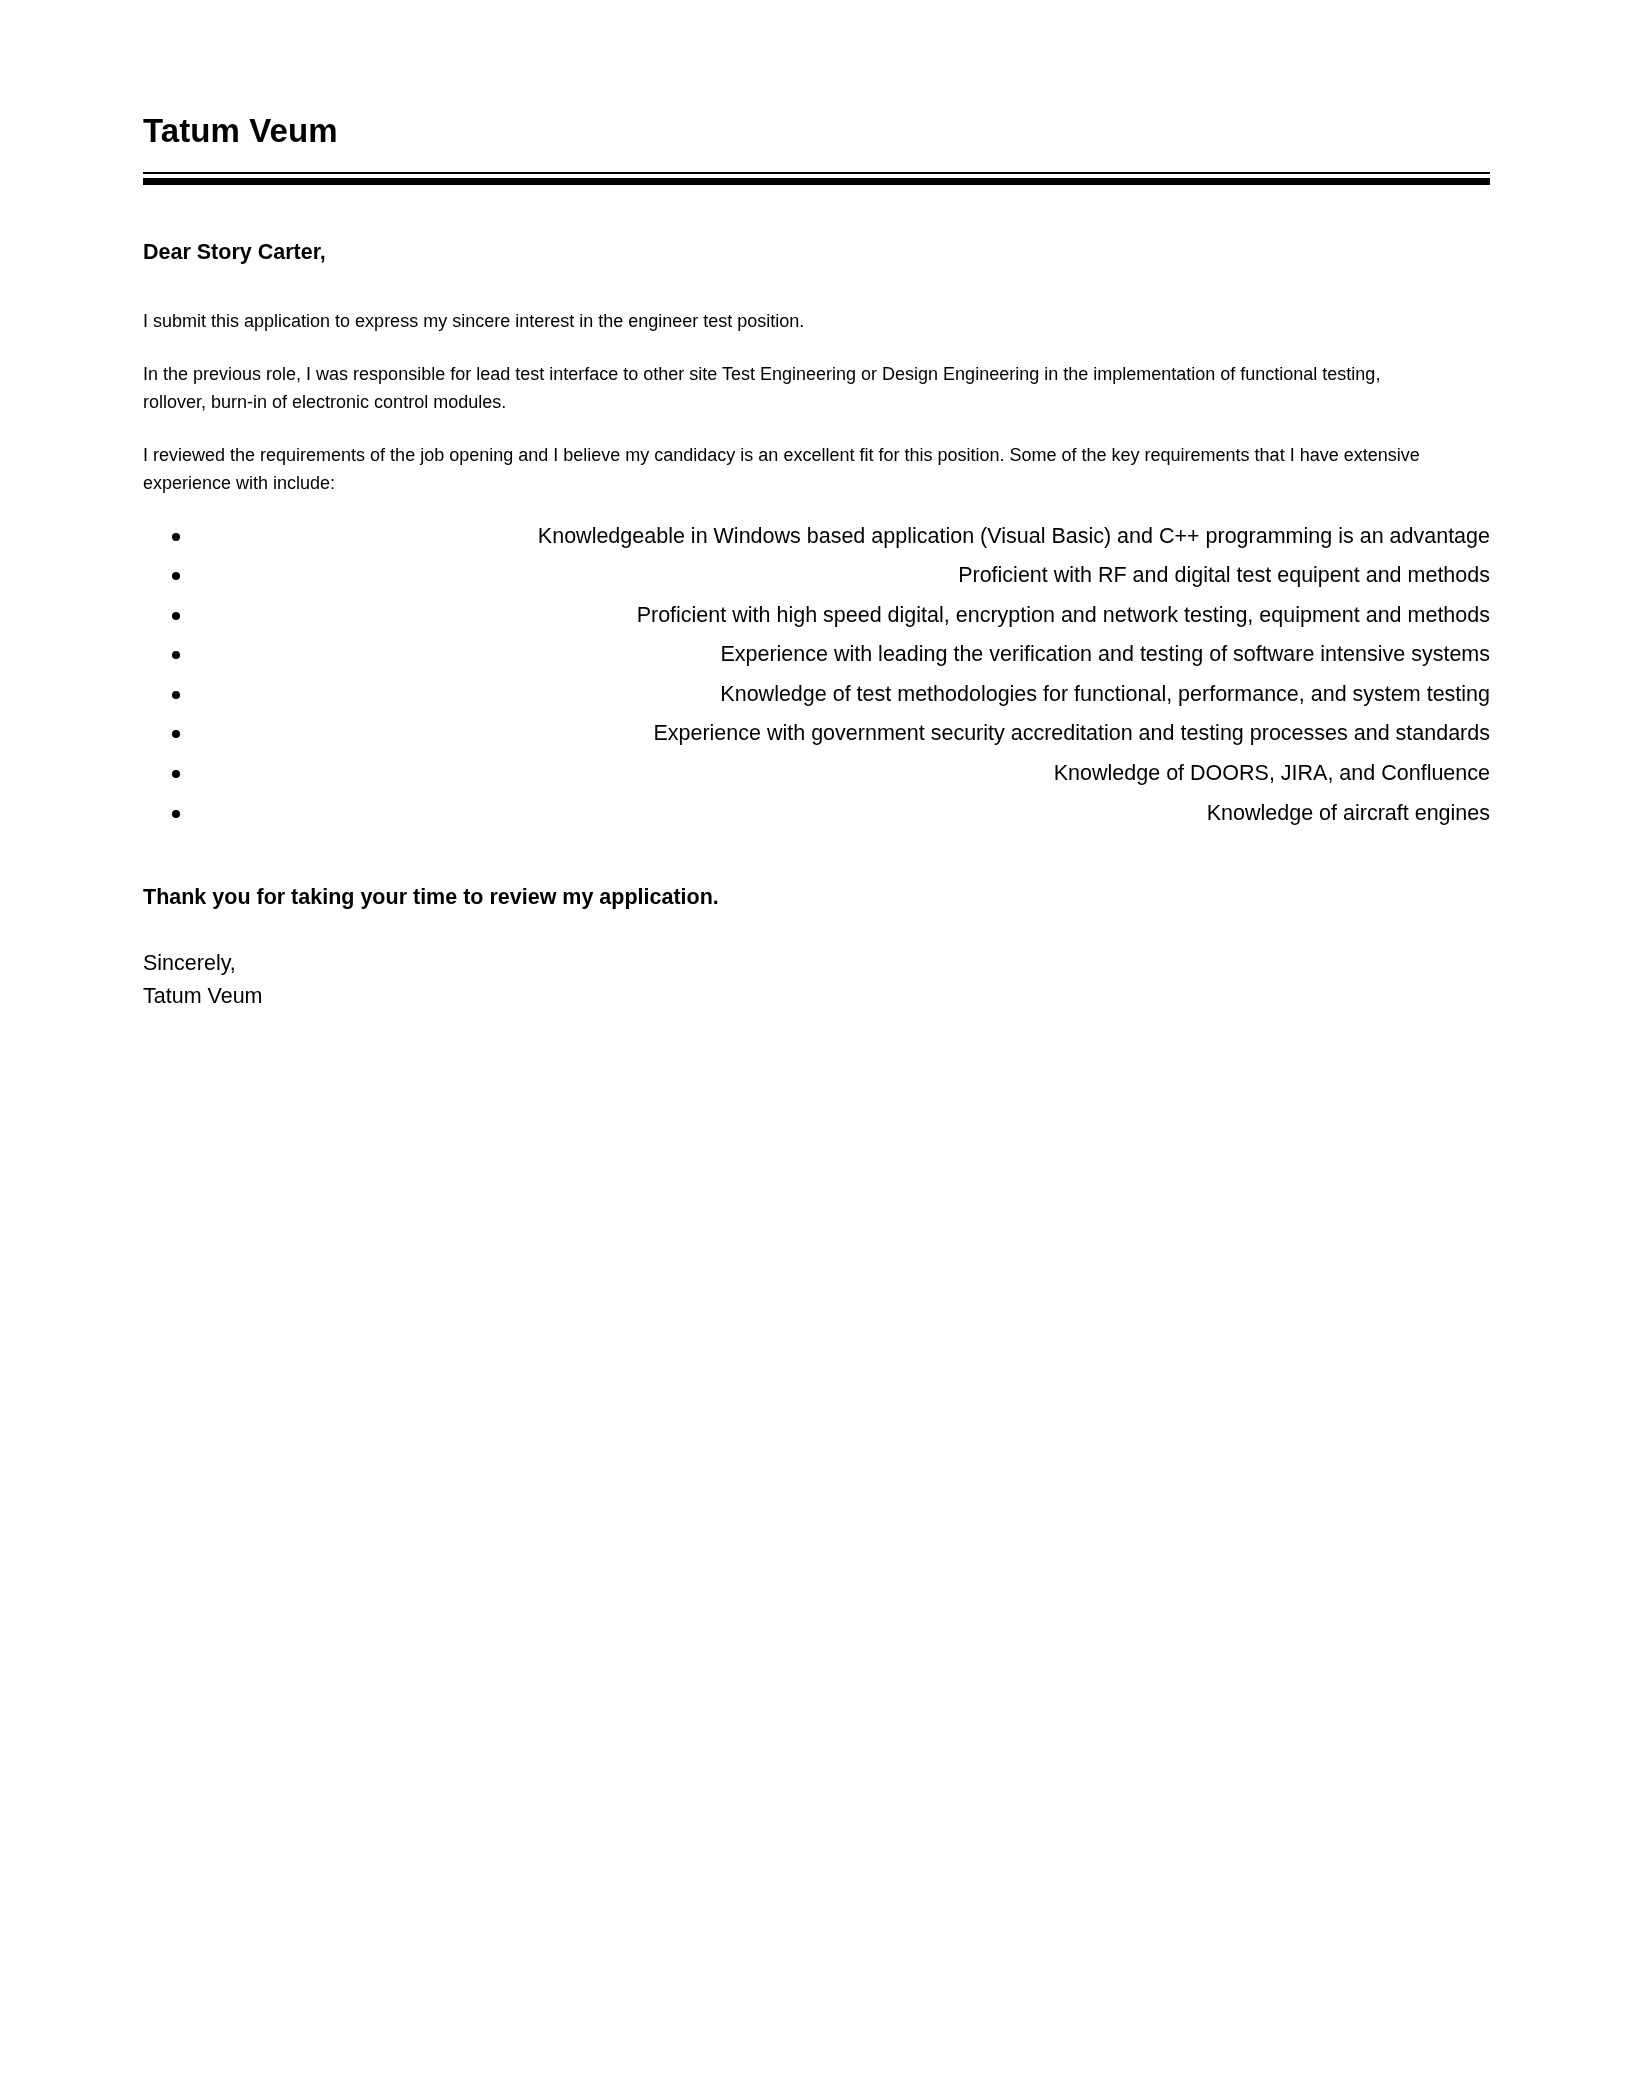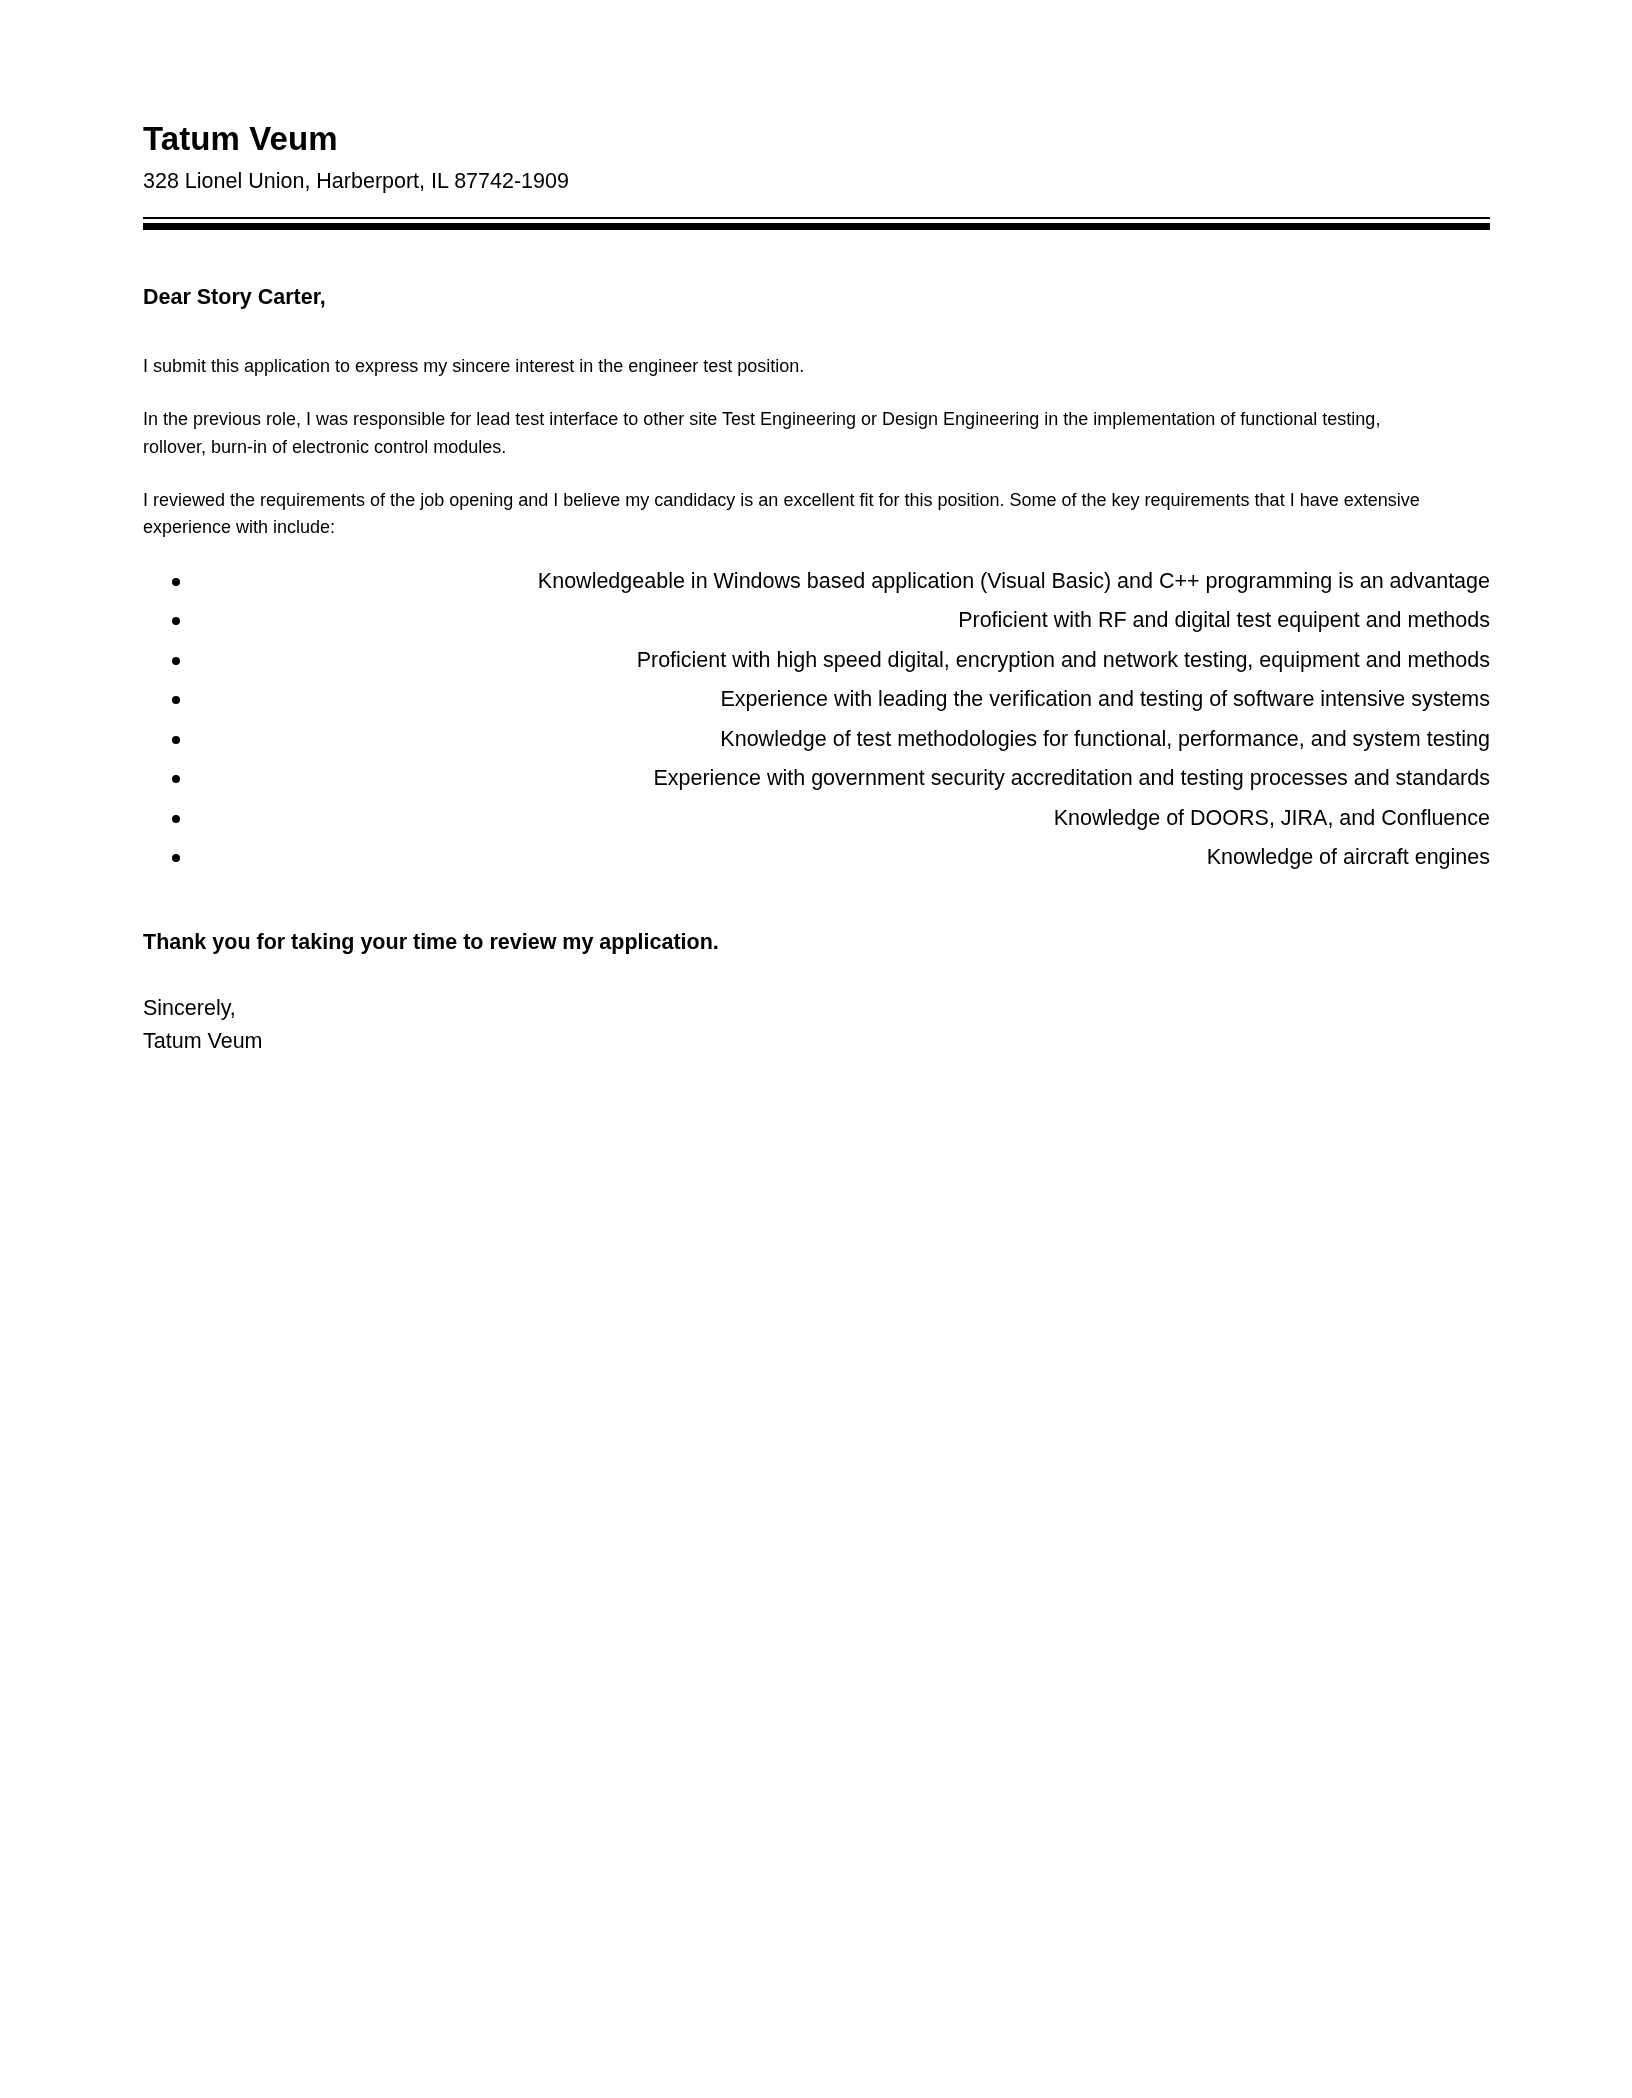--- a/index.html
+++ b/index.html
@@ -15,21 +15,21 @@
     position: relative;
     width: 1632px;
     height: 2098px;
     background: #ffffff;
     box-sizing: border-box;
     overflow: hidden;
   }
   .content {
     position: absolute;
     left: 143px;
-    top: 12px;
+    top: 4px;
     width: 1347px;
   }
 
   
   .letterhead {
     padding-top: 108px;
   }
   .sender-name {
     font-size: 33px;
     font-weight: bold;
@@ -129,21 +129,20 @@
   }
 </style>
 </head>
 <body>
 
 <div class="page">
   <div class="content">
 
     <div class="letterhead">
       <h1 class="sender-name">Tatum Veum</h1>
-      <div class="sender-address">328 Lionel Union, Harberport, IL 87742-1909</div>
     </div>
 
     <div class="divider">
       <div class="rule-thin"></div>
       <div class="rule-gap"></div>
       <div class="rule-thick"></div>
     </div>
 
     <div class="body-block">
 

